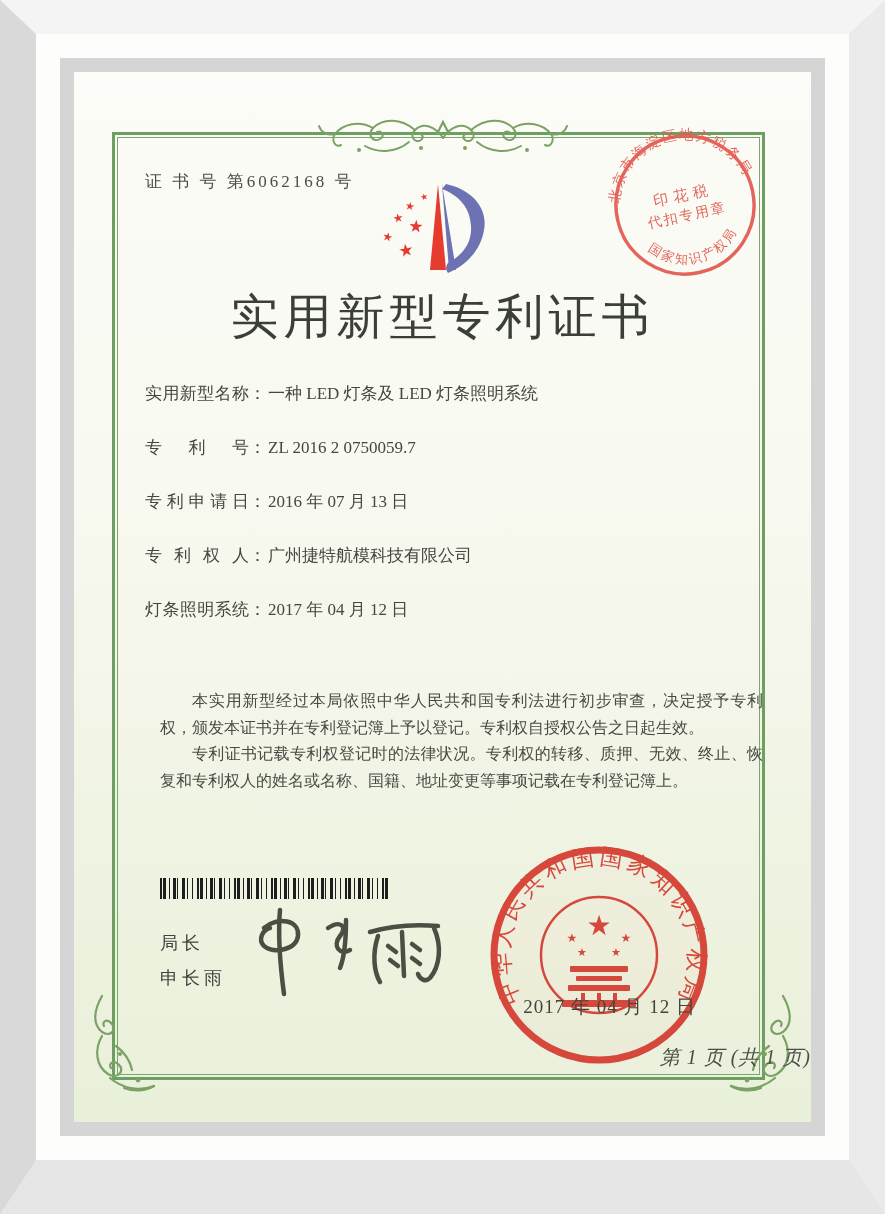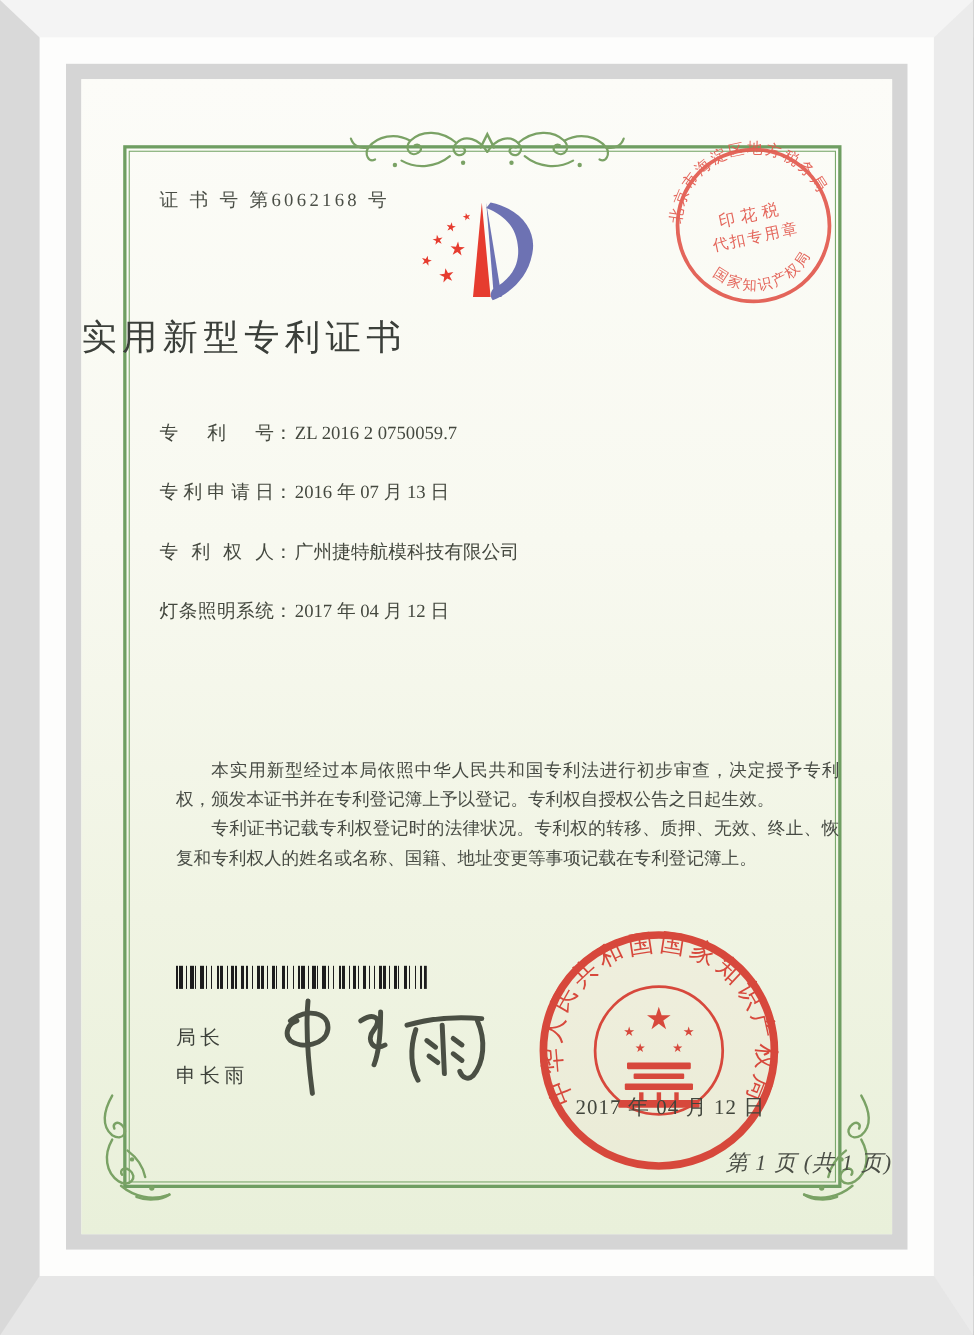--- a/index.html
+++ b/index.html
@@ -27,22 +27,22 @@
   .flourish.fl-left { left:16px; }
   .flourish.fl-right { right:16px; transform:scaleX(-1); }
 
   .cert-no { position:absolute; left:71px; top:98px; font-size:17px; letter-spacing:3px;
     color:#4a4e46; }
 
   .tax-stamp { position:absolute; left:526px; top:48px; transform:rotate(-12deg); opacity:.92; }
 
   .logo { position:absolute; left:300px; top:102px; }
 
-  .title { position:absolute; left:0; top:213px; width:100%; 
-    font-size:32px; letter-spacing:5px; color:#3b3f3a; font-weight:500; }
+  .title { position:absolute; left:0; top:213px; width:100%; text-align:center;
+    font-size:48px; letter-spacing:5px; color:#3b3f3a; font-weight:500; }
 
   .fields { position:absolute; left:71px; top:310px; width:600px;
     display:flex; flex-direction:column; gap:31px; }
   .field-row { font-size:17px; color:#44483f; white-space:nowrap; }
   .f-label { display:inline-block; width:104px; text-align:justify; text-align-last:justify;
     vertical-align:bottom; }
   .f-colon { display:inline-block; margin-right:2px; }
 
   .paras { position:absolute; left:71px; top:616px; width:618px; }
   .para { font-size:16px; line-height:26.5px; color:#474b44; text-align:justify;
@@ -127,20 +127,23 @@
             <text x="24" y="48" font-size="12" transform="rotate(-10,24,44)">★</text>
             <text x="42" y="58" font-size="17" transform="rotate(4,42,52)">★</text>
             <text x="14" y="67" font-size="12" transform="rotate(14,14,62)">★</text>
             <text x="32" y="82" font-size="17" transform="rotate(-10,32,76)">★</text>
           </g>
         </svg>
 
         <div class="title">实用新型专利证书</div>
 
         <div class="fields">
+          <div class="field-row">
+            <span class="f-label">实用新型名称</span><span class="f-colon">：</span><span class="f-value">一种 LED 灯条及 LED 灯条照明系统</span>
+          </div>
           <div class="field-row">
             <span class="f-label">专利号</span><span class="f-colon">：</span><span class="f-value">ZL 2016 2 0750059.7</span>
           </div>
           <div class="field-row">
             <span class="f-label">专利申请日</span><span class="f-colon">：</span><span class="f-value">2016 年 07 月 13 日</span>
           </div>
           <div class="field-row">
             <span class="f-label">专利权人</span><span class="f-colon">：</span><span class="f-value">广州捷特航模科技有限公司</span>
           </div>
           <div class="field-row">

